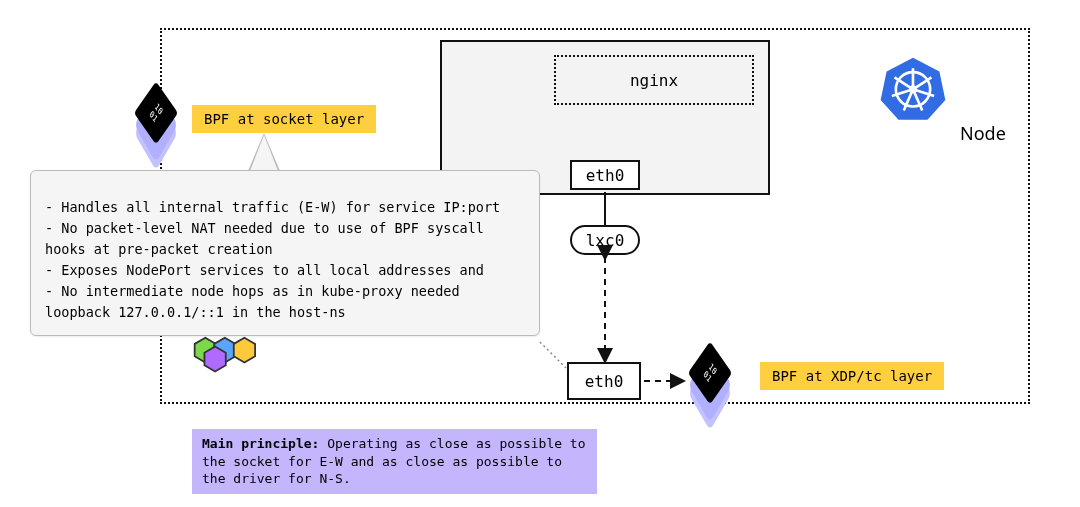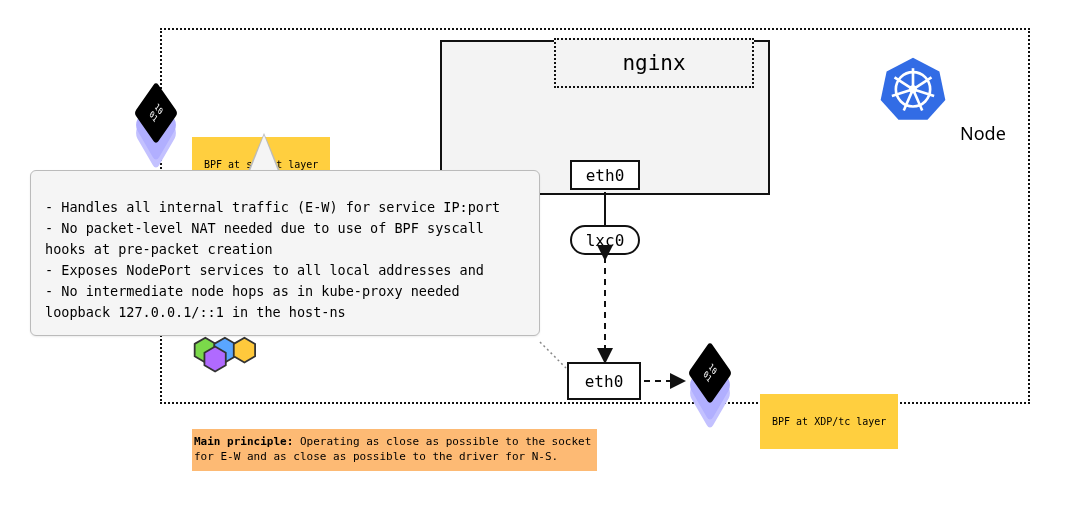--- a/index.html
+++ b/index.html
@@ -27,64 +27,63 @@
     left: 440px;
     top: 40px;
     width: 330px;
     height: 155px;
     border: 2px solid #111;
     background: #f3f3f3;
   }
   .nginx-box {
     position: absolute;
     left: 554px;
-    top: 38px;
+    top: 55px;
     width: 200px;
     height: 50px;
     border: 2px dotted #111;
     background: #f3f3f3;
     display: flex;
     align-items: center;
     justify-content: center;
-    font-size: 21px;
+    font-size: 16px;
   }
   .port-box {
     position: absolute;
     border: 2px solid #111;
     background: #fff;
     font-size: 16px;
     display: flex;
     align-items: center;
     justify-content: center;
     padding: 4px 28px;
   }
   #eth0-top { left: 570px; top: 160px; width: 70px; height: 30px; }
   #lxc0    { left: 570px; top: 225px; width: 70px; height: 30px; border-radius: 15px; }
   #eth0-bot{ left: 567px; top: 362px; width: 74px; height: 38px; }
 
   .yellow-tag {
     position: absolute;
     background: #ffcf3f;
-    font-size: 10px;
-    padding: 22px 12px;
+    font-size: 14px;
+    padding: 6px 12px;
     border: none;
-    margin-top: 32px;
   }
   #tag-socket { left: 192px; top: 105px; }
   #tag-xdp    { left: 760px; top: 362px; }
 
   .note-box {
     position: absolute;
     left: 192px;
     top: 429px;
     width: 405px;
-    background: #fdba74;
-    font-size: 11px;
+    background: #c4b5fd;
+    font-size: 13px;
     line-height: 1.35;
-    padding: 6px 2px;
+    padding: 6px 10px;
     font-family: ui-monospace, "SF Mono", Menlo, Consolas, monospace;
   }
   .note-box b { font-weight: 700; }
 
   .callout {
     position: absolute;
     left: 30px;
     top: 170px;
     width: 510px;
     background: #f5f5f5;

